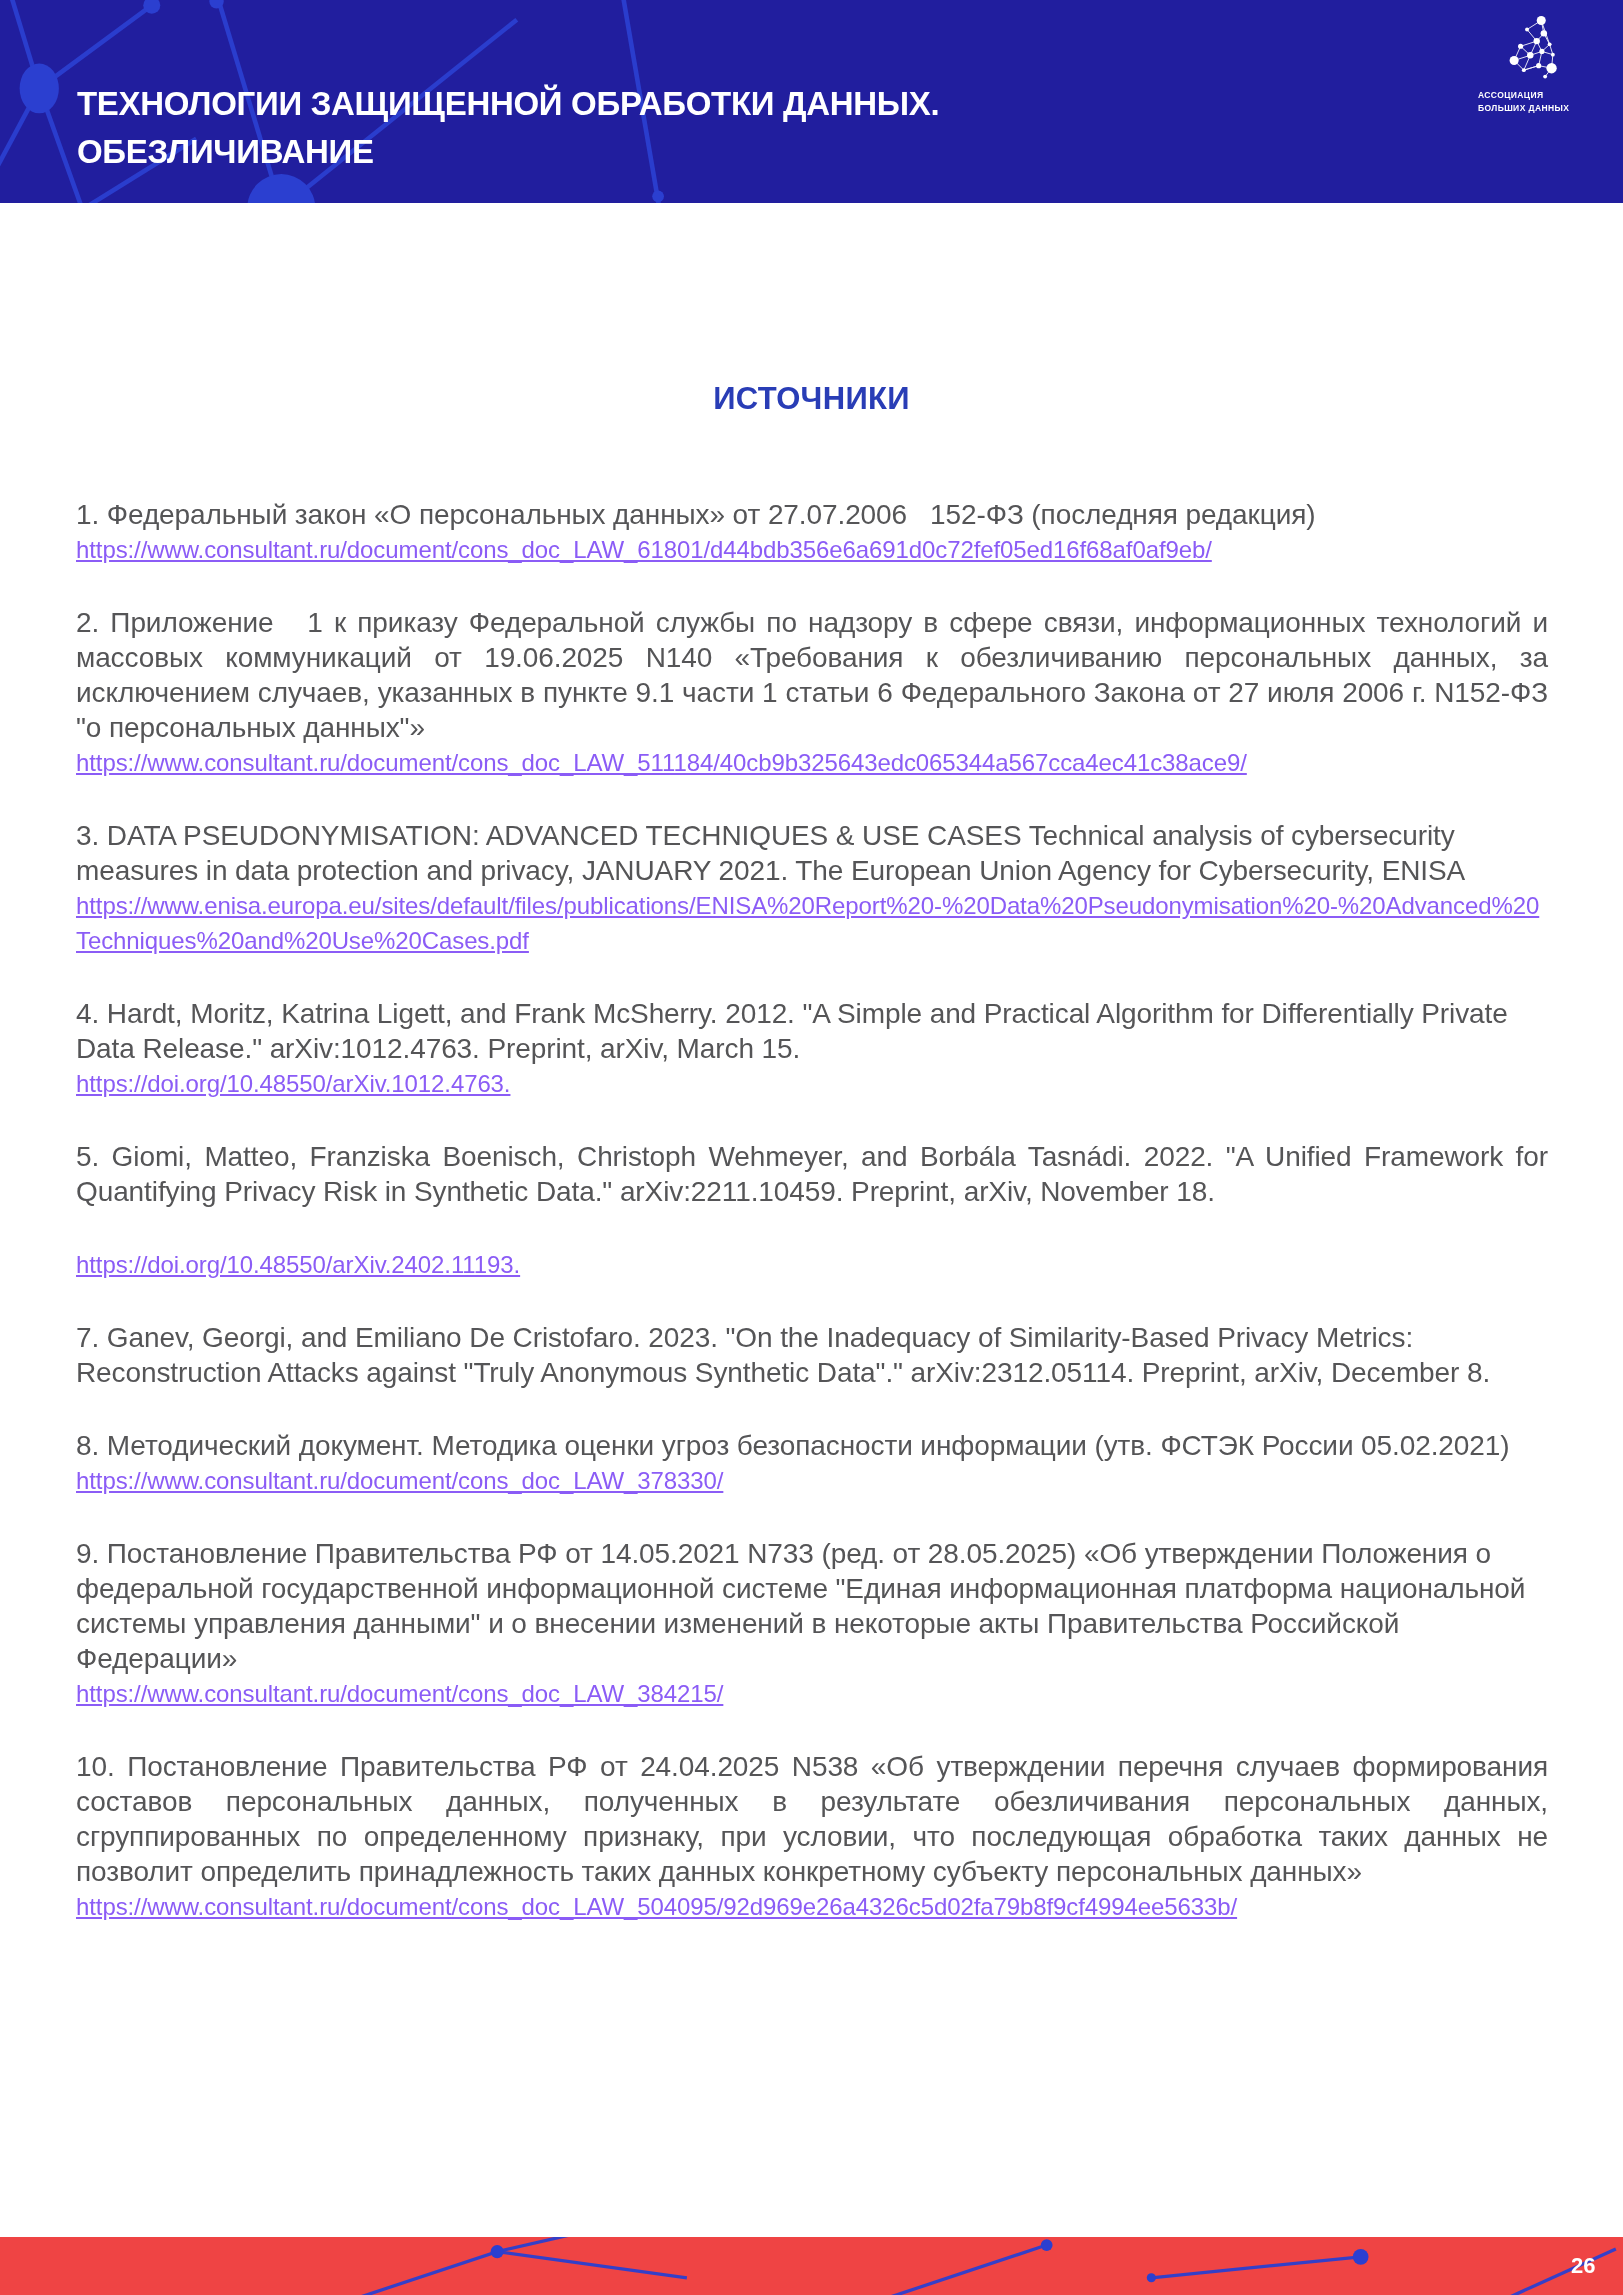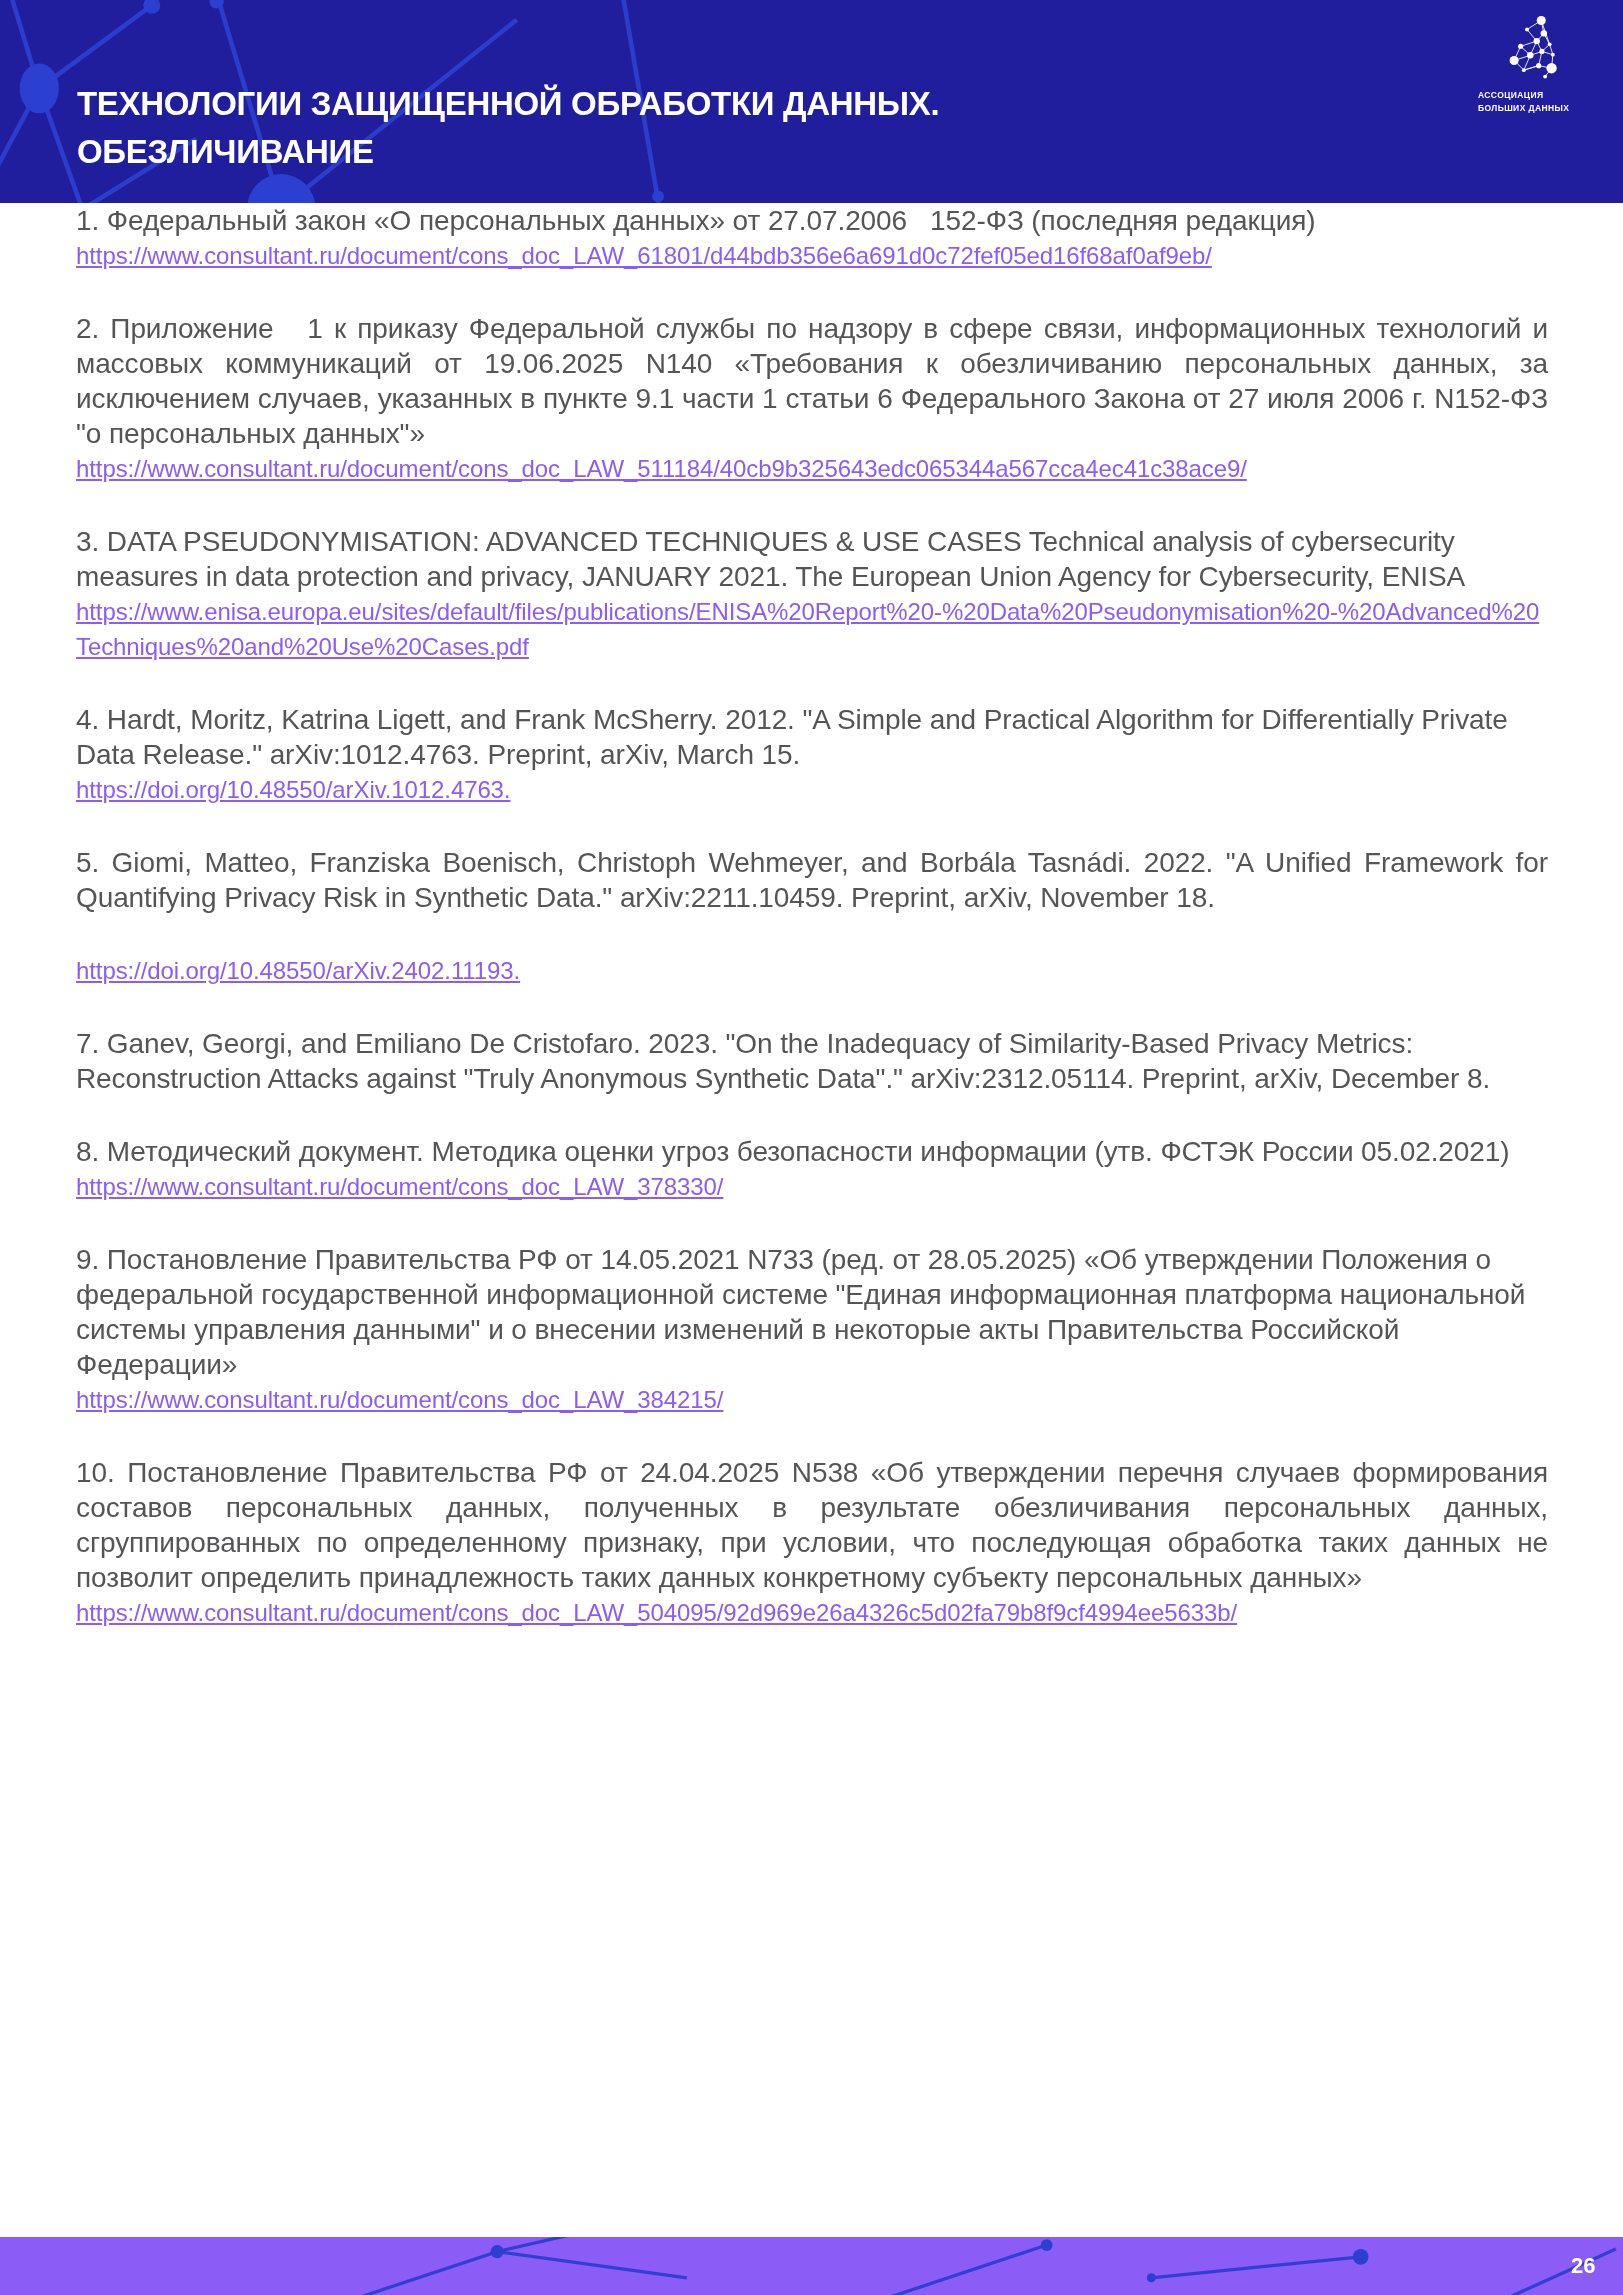--- a/index.html
+++ b/index.html
@@ -48,21 +48,21 @@
   .ref:nth-child(10) .ref-text{text-align:justify;}
   .ref-link{
     display:block;width:fit-content;max-width:100%;
     font-size:24px;line-height:35px;letter-spacing:-0.1px;
     color:#8b5cf6;text-decoration:underline;cursor:pointer;
     word-break:break-all;
   }
   
   .footer{
     position:absolute;left:0;bottom:0;width:1623px;height:58px;
-    background:#8b5cf6;overflow:hidden;
+    background:#ef4444;overflow:hidden;
   }
   .page-number{
     position:absolute;right:27.5px;top:50%;transform:translateY(-50%);
     color:#ffffff;font-size:22px;font-weight:bold;z-index:3;
   }
 </style>
 </head>
 <body>
 
 <div class="page">
@@ -121,20 +121,21 @@
         </g>
       </svg>
       <div class="logo-text">
         <div>АССОЦИАЦИЯ</div>
         <div>БОЛЬШИХ ДАННЫХ</div>
       </div>
     </div>
   </div>
 
   <div class="content">
+    <div class="heading">ИСТОЧНИКИ</div>
     <div class="refs" id="refs-container">
         <div class="ref">
           <p class="ref-text">1. Федеральный закон «О персональных данных» от 27.07.2006   152-ФЗ (последняя редакция)</p>
           <a class="ref-link">https://www.consultant.ru/document/cons_doc_LAW_61801/d44bdb356e6a691d0c72fef05ed16f68af0af9eb/</a>
         </div>
         <div class="ref">
           <p class="ref-text">2. Приложение   1 к приказу Федеральной службы по надзору в сфере связи, информационных технологий и массовых коммуникаций от 19.06.2025 N140 «Требования к обезличиванию персональных данных, за исключением случаев, указанных в пункте 9.1 части 1 статьи 6 Федерального Закона от 27 июля 2006 г. N152-ФЗ "о персональных данных"»</p>
           <a class="ref-link">https://www.consultant.ru/document/cons_doc_LAW_511184/40cb9b325643edc065344a567cca4ec41c38ace9/</a>
         </div>
         <div class="ref">

